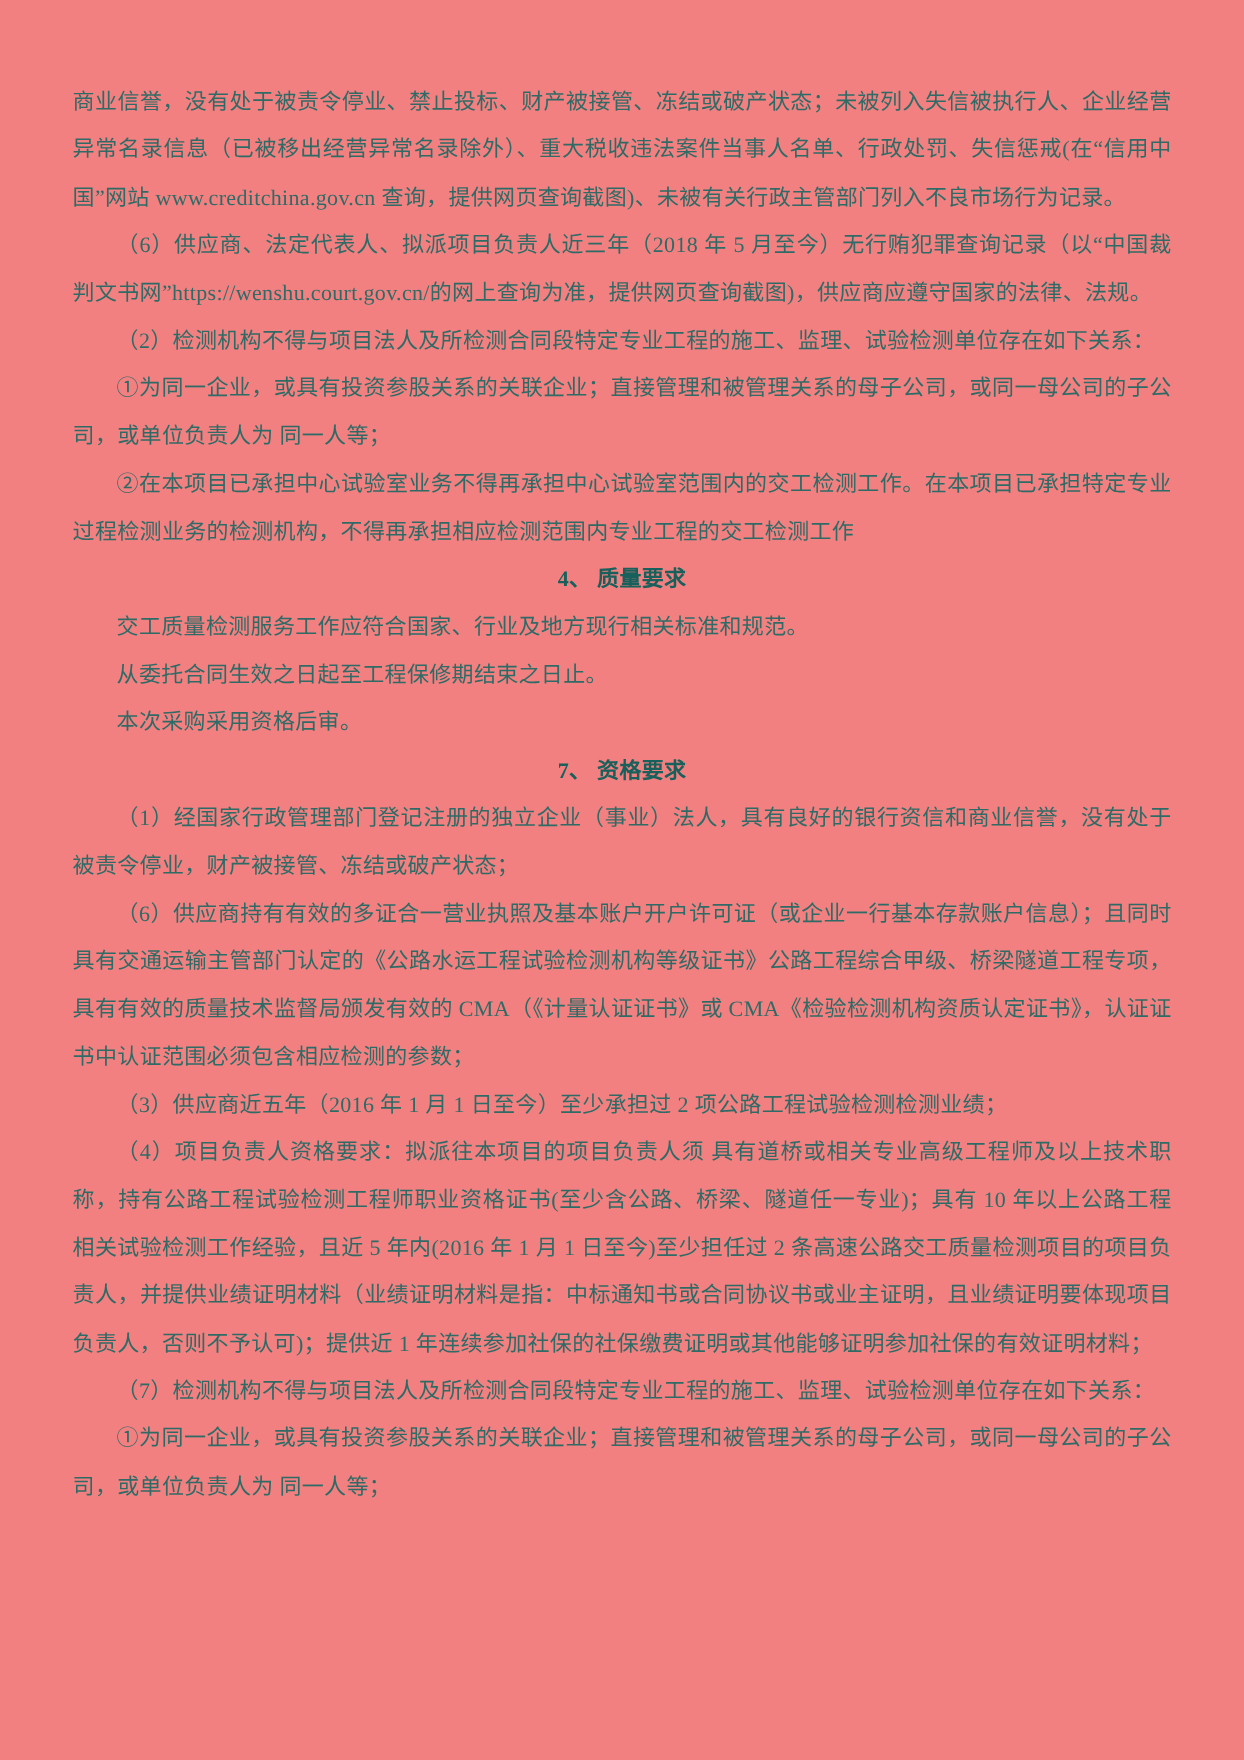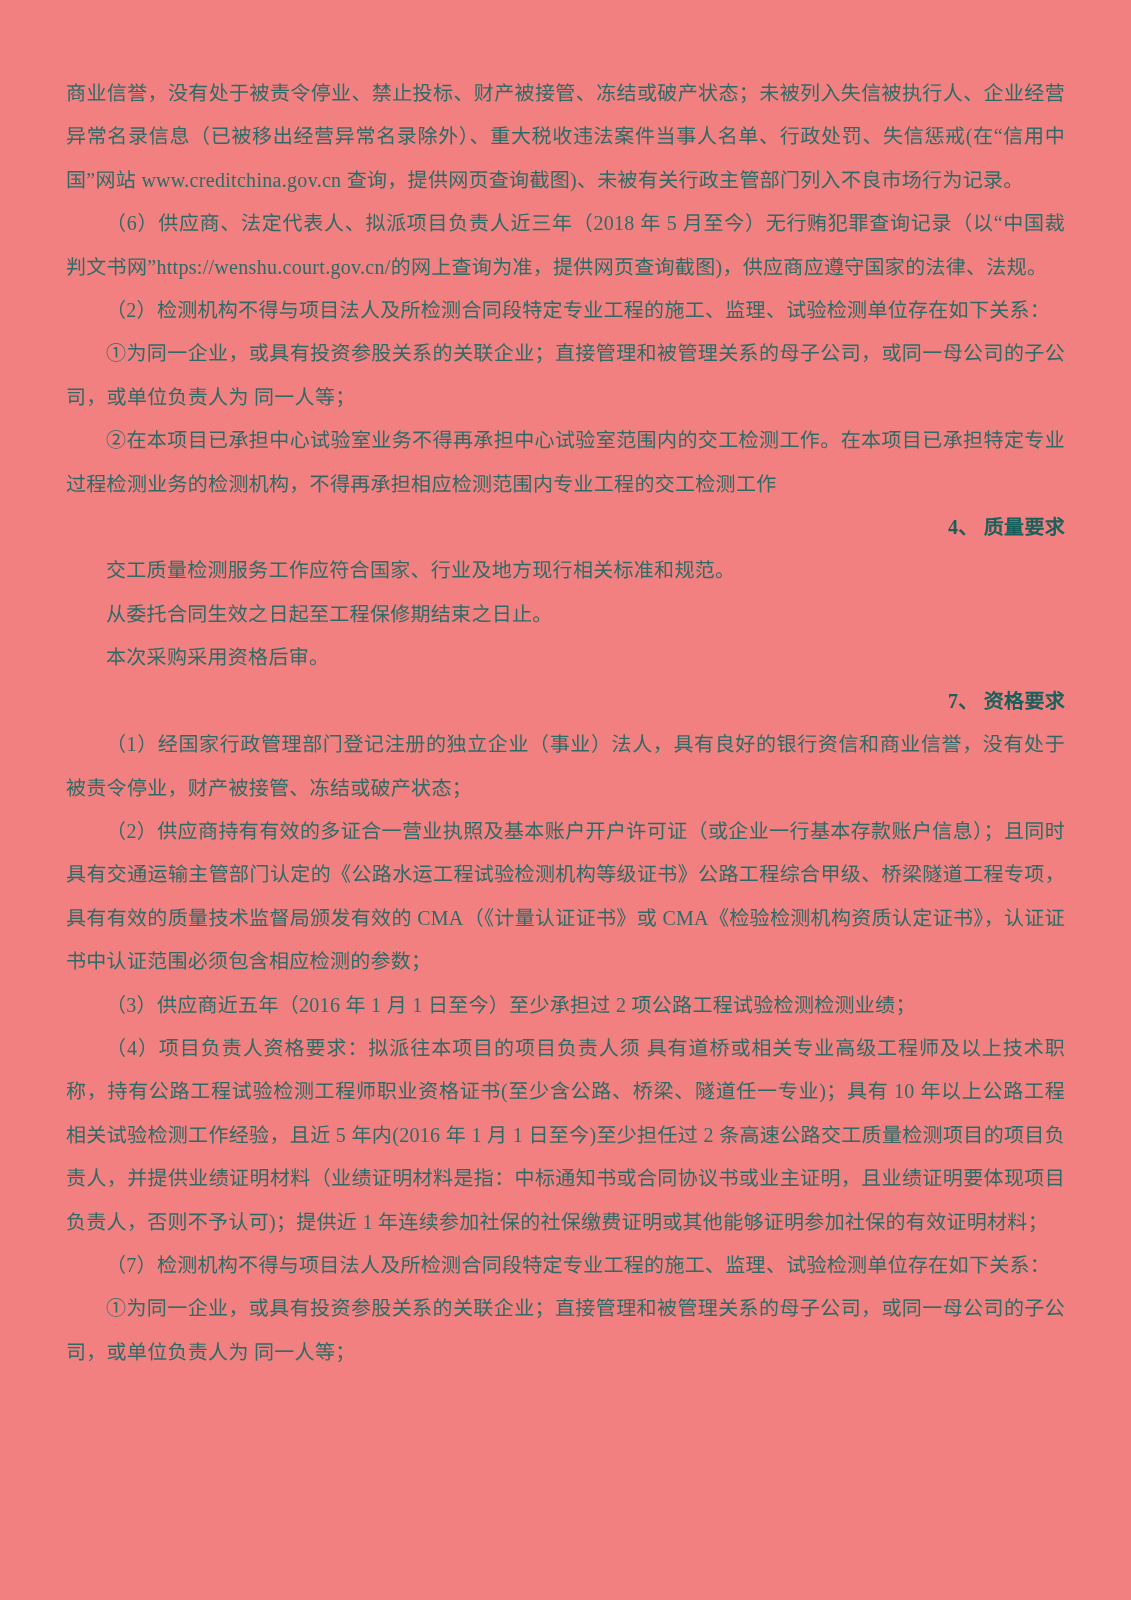--- a/index.html
+++ b/index.html
@@ -31,39 +31,39 @@
   }
   p.block.paragraph {
     text-indent: 2em;
   }
   p.block.continuation {
     text-indent: 0;
   }
   p.block.heading {
     font-weight: bold;
     color: var(--heading-color, #17605B);
-    text-align: right;
+    text-align: center;
     text-indent: 0;
   }
 </style>
 </head>
 <body>
 
 <div class="page">
   <div>
       <p class="block continuation">商业信誉，没有处于被责令停业、禁止投标、财产被接管、冻结或破产状态；未被列入失信被执行人、企业经营异常名录信息（已被移出经营异常名录除外）、重大税收违法案件当事人名单、行政处罚、失信惩戒(在“信用中国”网站 www.creditchina.gov.cn 查询，提供网页查询截图)、未被有关行政主管部门列入不良市场行为记录。</p>
       <p class="block paragraph">（6）供应商、法定代表人、拟派项目负责人近三年（2018 年 5 月至今）无行贿犯罪查询记录（以“中国裁判文书网”https://wenshu.court.gov.cn/的网上查询为准，提供网页查询截图)，供应商应遵守国家的法律、法规。</p>
       <p class="block paragraph">（2）检测机构不得与项目法人及所检测合同段特定专业工程的施工、监理、试验检测单位存在如下关系：</p>
       <p class="block paragraph">①为同一企业，或具有投资参股关系的关联企业；直接管理和被管理关系的母子公司，或同一母公司的子公司，或单位负责人为 同一人等；</p>
       <p class="block paragraph">②在本项目已承担中心试验室业务不得再承担中心试验室范围内的交工检测工作。在本项目已承担特定专业过程检测业务的检测机构，不得再承担相应检测范围内专业工程的交工检测工作</p>
       <p class="block heading">4、 质量要求</p>
       <p class="block paragraph">交工质量检测服务工作应符合国家、行业及地方现行相关标准和规范。</p>
       <p class="block paragraph">从委托合同生效之日起至工程保修期结束之日止。</p>
       <p class="block paragraph">本次采购采用资格后审。</p>
       <p class="block heading">7、 资格要求</p>
       <p class="block paragraph">（1）经国家行政管理部门登记注册的独立企业（事业）法人，具有良好的银行资信和商业信誉，没有处于被责令停业，财产被接管、冻结或破产状态；</p>
-      <p class="block paragraph">（2）供应商持有有效的多证合一营业执照及基本账户开户许可证（或企业一行基本存款账户信息）；且同时具有交通运输主管部门认定的《公路水运工程试验检测机构等级证书》公路工程综合甲级、桥梁隧道工程专项，具有有效的质量技术监督局颁发有效的 CMA（《计量认证证书》或 CMA《检验检测机构资质认定证书》，认证证书中认证范围必须包含相应检测的参数；</p>
+      <p class="block paragraph">（6）供应商持有有效的多证合一营业执照及基本账户开户许可证（或企业一行基本存款账户信息）；且同时具有交通运输主管部门认定的《公路水运工程试验检测机构等级证书》公路工程综合甲级、桥梁隧道工程专项，具有有效的质量技术监督局颁发有效的 CMA（《计量认证证书》或 CMA《检验检测机构资质认定证书》，认证证书中认证范围必须包含相应检测的参数；</p>
       <p class="block paragraph">（3）供应商近五年（2016 年 1 月 1 日至今）至少承担过 2 项公路工程试验检测检测业绩；</p>
       <p class="block paragraph">（4）项目负责人资格要求：拟派往本项目的项目负责人须 具有道桥或相关专业高级工程师及以上技术职称，持有公路工程试验检测工程师职业资格证书(至少含公路、桥梁、隧道任一专业)；具有 10 年以上公路工程相关试验检测工作经验，且近 5 年内(2016 年 1 月 1 日至今)至少担任过 2 条高速公路交工质量检测项目的项目负责人，并提供业绩证明材料（业绩证明材料是指：中标通知书或合同协议书或业主证明，且业绩证明要体现项目负责人，否则不予认可)；提供近 1 年连续参加社保的社保缴费证明或其他能够证明参加社保的有效证明材料；</p>
       <p class="block paragraph">（7）检测机构不得与项目法人及所检测合同段特定专业工程的施工、监理、试验检测单位存在如下关系：</p>
       <p class="block paragraph">①为同一企业，或具有投资参股关系的关联企业；直接管理和被管理关系的母子公司，或同一母公司的子公司，或单位负责人为 同一人等；</p>
     </div>
 </div>
 
 </body></html>

